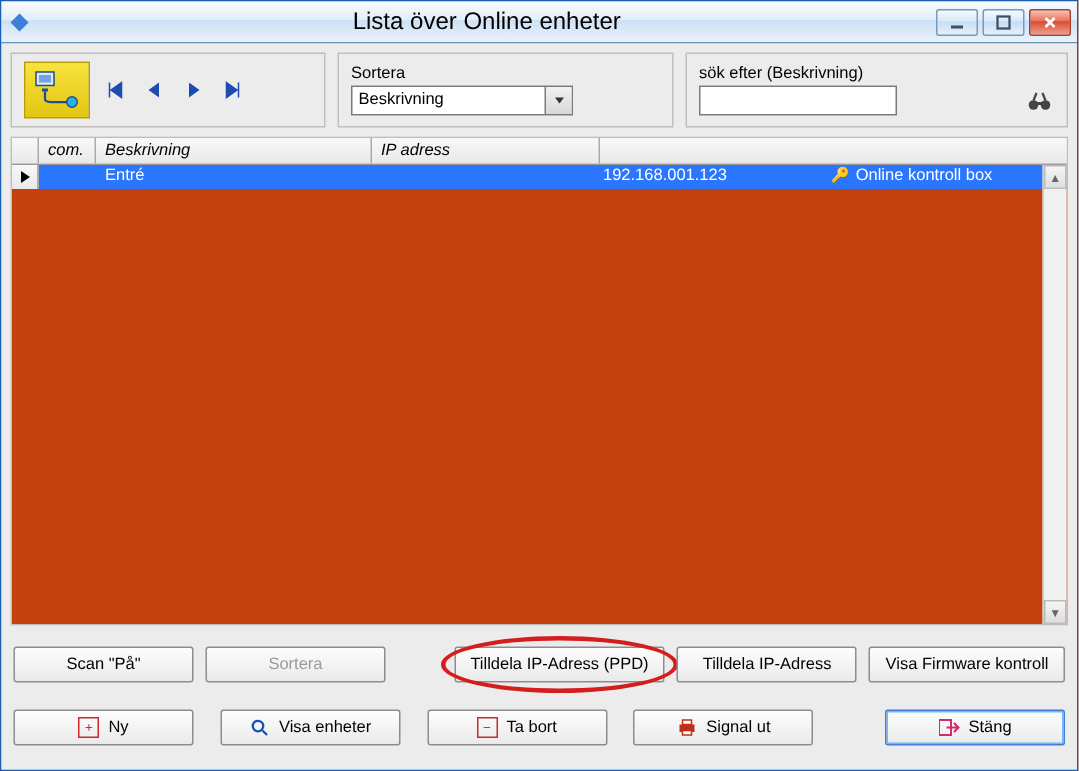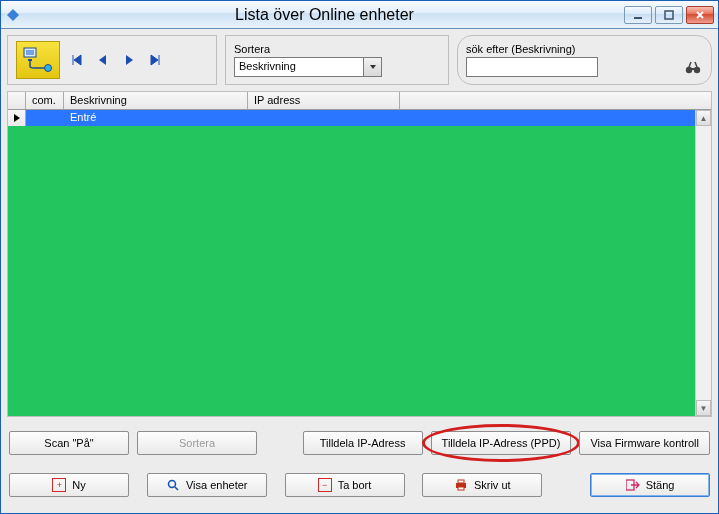--- a/index.html
+++ b/index.html
@@ -63,21 +63,21 @@
   .toolpanel {
     border: 1px solid #bfbfbf;
     background: #ececec;
     display: flex;
     align-items: center;
     padding: 4px 8px;
     gap: 8px;
   }
   .toolpanel.nav { width: 210px; }
   .toolpanel.sort { flex: 1; flex-direction: column; align-items: flex-start; gap: 2px; justify-content: center; }
-  .toolpanel.find { flex-direction: column; align-items: flex-start; gap: 2px; justify-content: center; padding-right: 36px; position: relative; width: 255px; border-radius: 15px; }
+  .toolpanel.find { flex-direction: column; align-items: flex-start; gap: 2px; justify-content: center; padding-right: 36px; position: relative; width: 255px; }
   .big-icon {
     width: 44px; height: 38px;
     background: linear-gradient(180deg,#f8e23e,#e3c611);
     border: 1px solid #b79d0c;
     display: flex; align-items: center; justify-content: center;
     color: #1d4f8f;
   }
   .nav-btn {
     width: 18px; height: 18px;
     display: flex; align-items: center; justify-content: center;
@@ -116,28 +116,29 @@
     display: flex;
     background: linear-gradient(180deg,#f8f8f8,#e9e9e9);
     border-bottom: 1px solid #9a9a9a;
   }
   .grid-header div {
     border-right: 1px solid #aaa;
     padding: 2px 6px;
     color: #000;
     font-size: 11px;
     overflow: hidden;
+    font-style: italic;
   }
   .col-mark { width: 18px; padding: 0 !important; border-right:1px solid #aaa; }
   .col-com  { width: 38px; }
   .col-name { width: 148px; }
   .col-desc { width: 184px; }
   .col-ip   { width: 152px; }
   .col-type { flex: 1; }
-  .grid-body { flex:1; overflow:hidden; background:#22c55e; position:relative; }
+  .grid-body { flex:1; overflow:hidden; background:#c2410c; position:relative; }
   .grid-row {
     height: 16px; display:flex;
     background: #2a76ff; color:#fff;
   }
   .grid-row .cell { padding: 1px 6px; font-size:11px; overflow:hidden; }
   .row-marker {
     width: 18px; height: 16px;
     background: linear-gradient(180deg,#f8f8f8,#e9e9e9);
     border-right:1px solid #aaa;
     display:flex; align-items:center; justify-content:center;
@@ -289,41 +290,45 @@
       <div class="grid-body">
         <div class="grid-row">
           <div class="row-marker">
             <svg width="8" height="10">
                 <path d="M1 1 L7 5 L1 9 Z" fill="#000"></path>
               </svg>
           </div>
           <div class="cell col-com"></div>
           <div class="cell col-name">Entré</div>
           <div class="cell col-desc"></div>
+          <div class="cell col-ip">192.168.001.123</div>
+          <div class="cell col-type">
+            <span class="type-icon">🔑</span><span>Online kontroll box</span>
+          </div>
         </div>
       </div>
       <div class="scroll-v">
         <div class="sb-btn sb-top">▲</div>
         <div class="sb-btn sb-bot">▼</div>
       </div>
     </div>
 
     <div class="btn-row">
       <div class="button">
         <span>Scan "På"</span>
       </div>
       <div class="button disabled">
         <span>Sortera</span>
       </div>
       <div class="spacer"></div>
-      <div class="button">
-        <span>Tilldela IP-Adress</span>
-      </div>
       <div class="button circled">
         <span>Tilldela IP-Adress (PPD)</span>
+      </div>
+      <div class="button">
+        <span>Tilldela IP-Adress</span>
       </div>
       <div class="button">
         <span>Visa Firmware kontroll</span>
       </div>
     </div>
 
     <div class="btn-row spaced">
       <div class="button">
         <span class="ic plus">+</span>
         <span>Ny</span>
@@ -342,21 +347,21 @@
         <span>Ta bort</span>
       </div>
       <div class="button">
         <span class="ic print">
           <svg width="14" height="12">
               <rect x="2" y="4" width="10" height="5" fill="#c03018"></rect>
               <rect x="4" y="1" width="6" height="3" fill="#fff" stroke="#c03018"></rect>
               <rect x="4" y="8" width="6" height="3" fill="#fff" stroke="#c03018"></rect>
             </svg>
         </span>
-        <span>Skriv ut</span>
+        <span>Signal ut</span>
       </div>
       <div class="button focused">
         <span class="ic exit">
           <svg width="14" height="12">
               <rect x="0" y="1" width="8" height="10" fill="none" stroke="#d02868" stroke-width="1.3"></rect>
               <path d="M5 6 L13 6 M10 3 L13 6 L10 9" fill="none" stroke="#d02868" stroke-width="1.3"></path>
             </svg>
         </span>
         <span>Stäng</span>
       </div>

